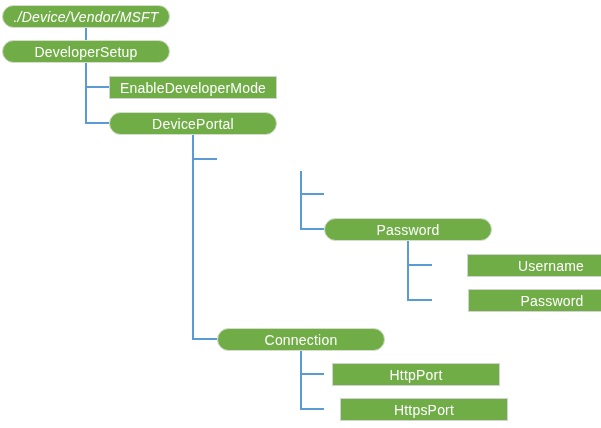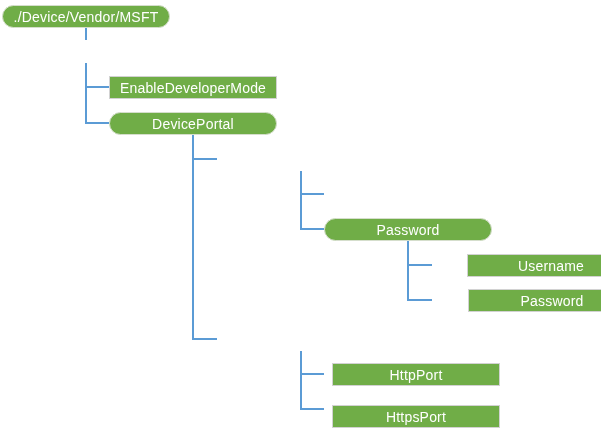--- a/index.html
+++ b/index.html
@@ -40,32 +40,32 @@
   .node.rect {
     border-radius: 0;
     border: 1px solid var(--leaf-border);
   }
   .edge {
     position: absolute;
     background: var(--connector);
   }
 
   
-  .n0  { left: 2px;   top: 5px; }
+  .n0  { left: 2px;   top: 5px; font-style: italic; }
   .n1  { left: 2px;   top: 40px; }
   .n2  { left: 109px; top: 76px; }
   .n3  { left: 109px; top: 112px; }
   .n4  { left: 217px; top: 148px; }
   .n5  { left: 324px; top: 183px; }
   .n6  { left: 324px; top: 218px; }
   .n7  { left: 420px; top: 254px; margin-left: 47px; }
   .n8  { left: 432px; top: 289px; margin-left: 36px; }
   .n9  { left: 217px; top: 328px; }
   .n10 { left: 332px; top: 363px; }
-  .n11 { left: 332px; top: 398px; margin-top: 7px; }
+  .n11 { left: 340px; top: 398px; }
 
   
   .e-a { left: 85px;  top: 28px;  width: 2px;  height: 12px; }  
   .e-b { left: 85px;  top: 63px;  width: 2px;  height: 61px; }  
   .e-c { left: 85px;  top: 86px;  width: 24px; height: 2px; }   
   .e-d { left: 85px;  top: 122px; width: 24px; height: 2px; }   
   .e-e { left: 192px; top: 135px; width: 2px;  height: 205px; } 
   .e-f { left: 192px; top: 158px; width: 25px; height: 2px; }   
   .e-g { left: 192px; top: 338px; width: 25px; height: 2px; }   
   .e-h { left: 300px; top: 171px; width: 2px;  height: 59px; }  
@@ -94,21 +94,23 @@
   <div class="edge e-i"></div>
   <div class="edge e-j"></div>
   <div class="edge e-k"></div>
   <div class="edge e-l"></div>
   <div class="edge e-m"></div>
   <div class="edge e-n"></div>
   <div class="edge e-o"></div>
   <div class="edge e-p"></div>
 
   <div class="node rounded n0">./Device/Vendor/MSFT</div>
+  <div class="node rounded n1">DeveloperSetup</div>
   <div class="node rect    n2">EnableDeveloperMode</div>
   <div class="node rounded n3">DevicePortal</div>
   <div class="node rounded n6">Password</div>
   <div class="node rect    n7">Username</div>
   <div class="node rect    n8">Password</div>
+  <div class="node rounded n9">Connection</div>
   <div class="node rect    n10">HttpPort</div>
   <div class="node rect    n11">HttpsPort</div>
 
 </div>
 
 </body></html>

